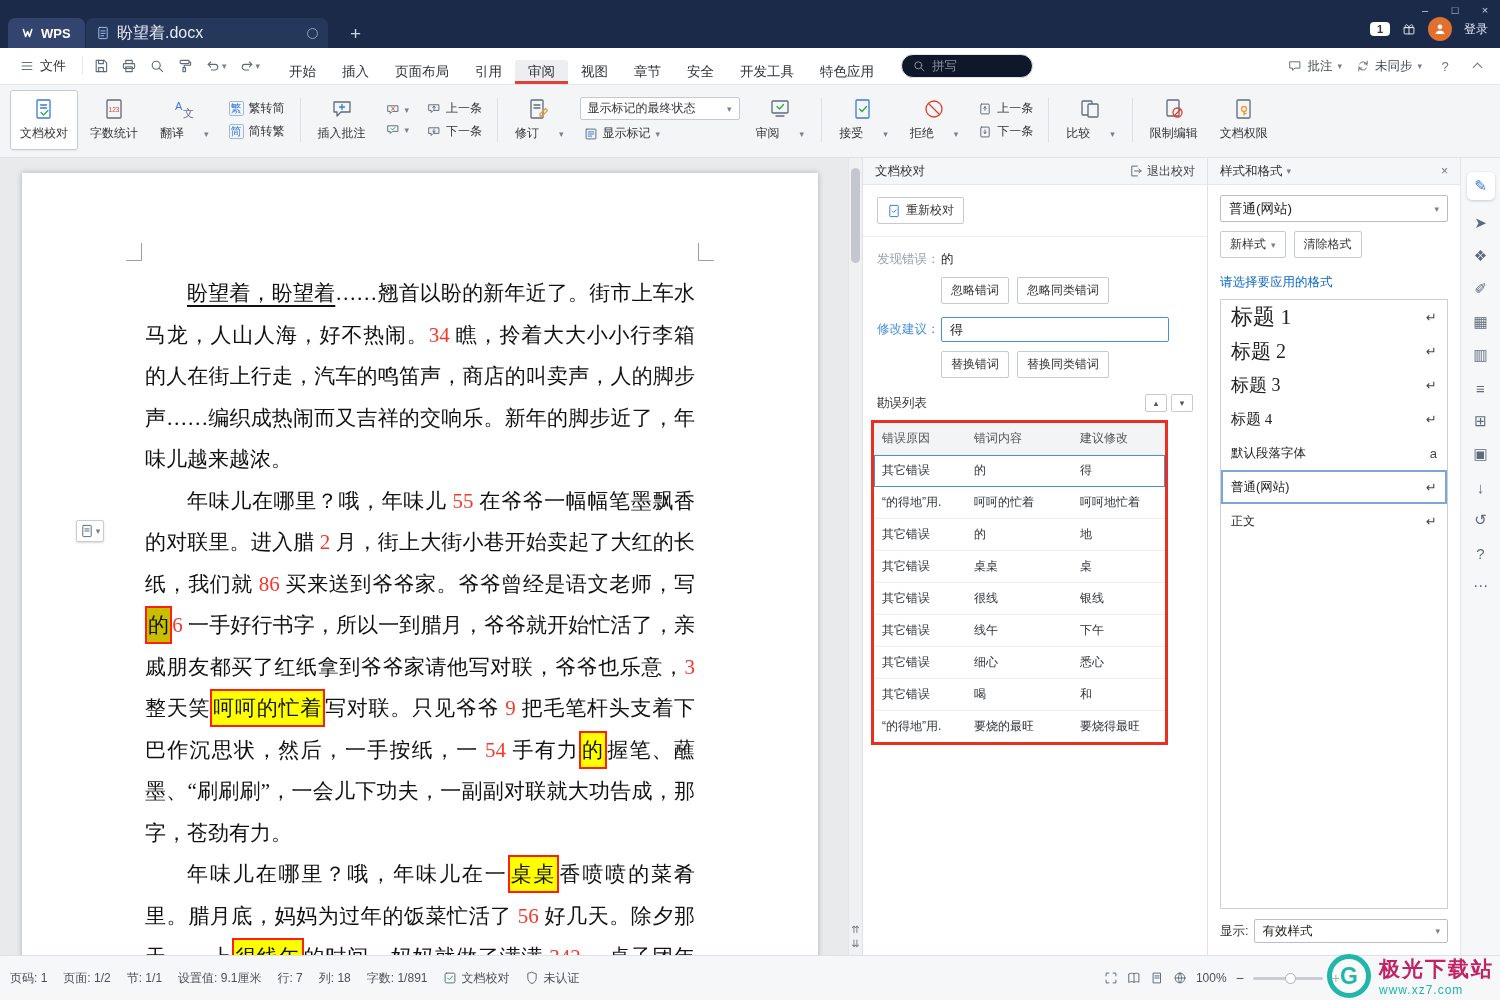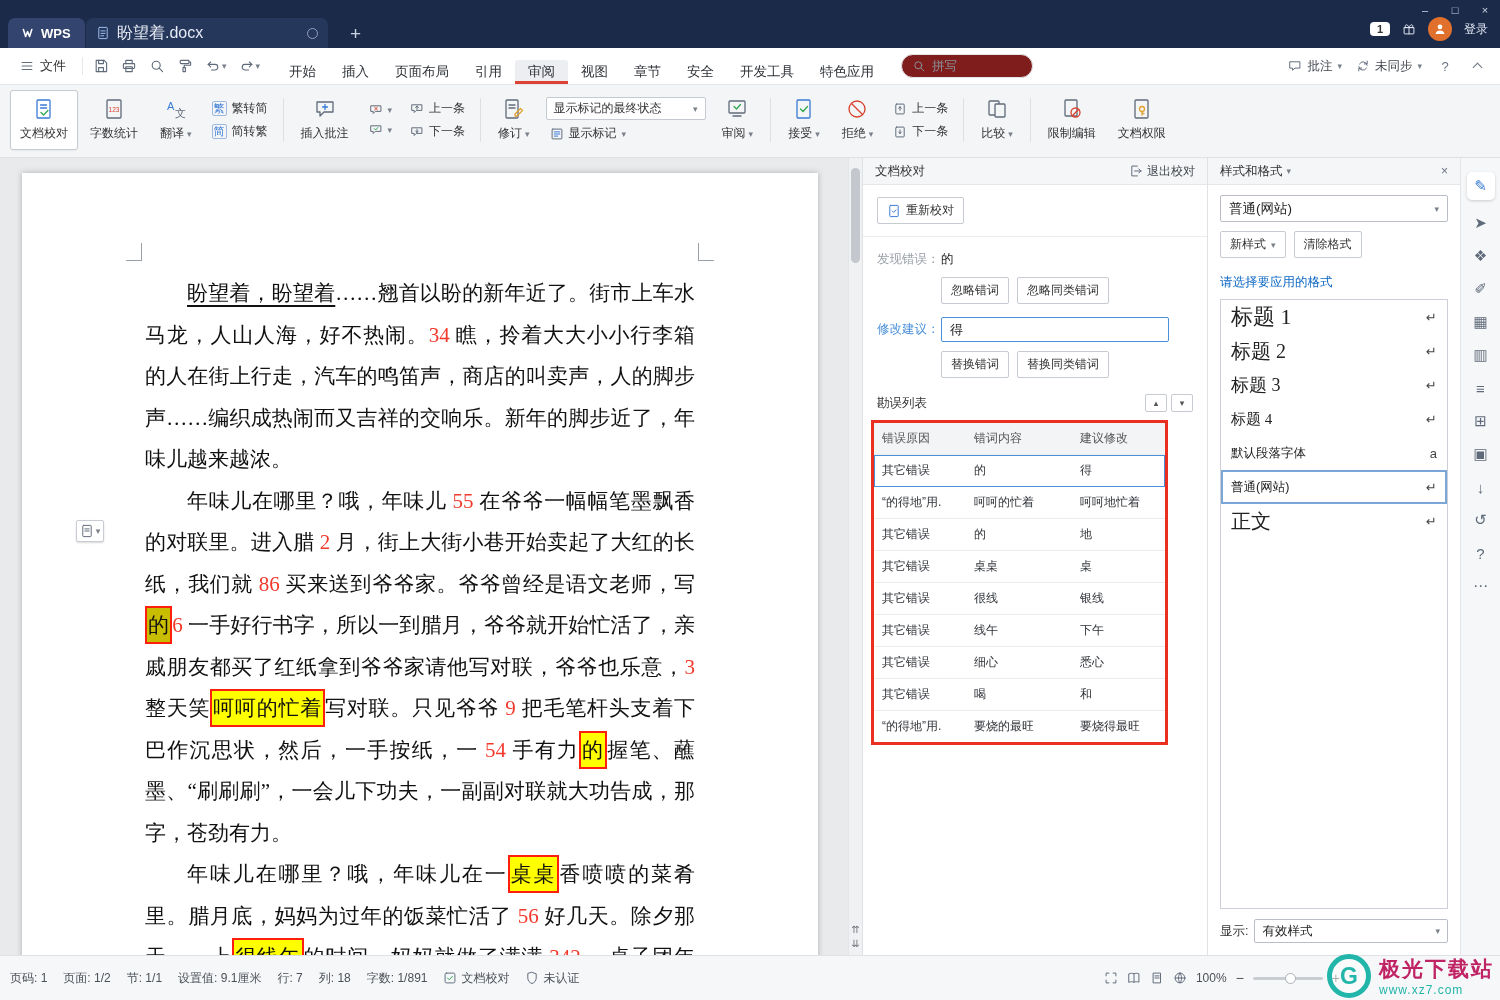--- a/index.html
+++ b/index.html
@@ -26,31 +26,31 @@
 .login{color:#dfe6f2;font-size:12px;}
 
 
 .menubar{height:37px;background:#fff;border-bottom:1px solid #e3e5e8;display:flex;align-items:stretch;padding:0 8px;flex:none;}
 .file-btn{display:flex;align-items:center;gap:6px;padding:0 12px;font-size:13px;}
 .vdiv{width:1px;background:#e6e8ea;margin:9px 4px;}
 .qicon{display:flex;align-items:center;padding:0 6px;gap:1px;}
 .menu-items{display:flex;align-items:flex-end;margin-left:10px;}
 .menu-item{display:flex;align-items:center;padding:0 13px;font-size:13.5px;color:#2f3338;border-bottom:3px solid transparent;border-top:3px solid transparent;}
 .menu-item.active{background:#eceef1;border-bottom-color:#dd4234;border-radius:3px 3px 0 0;}
-.searchbox{align-self:center;margin-left:14px;display:flex;align-items:center;gap:6px;width:132px;height:24px;border-radius:12px;background:#7f1d1d;border:1px solid #e2e4e7;padding:0 10px;color:#8a9099;font-size:12.5px;}
+.searchbox{align-self:center;margin-left:14px;display:flex;align-items:center;gap:6px;width:132px;height:24px;border-radius:12px;background:#0f172a;border:1px solid #e2e4e7;padding:0 10px;color:#8a9099;font-size:12.5px;}
 .mb-right{margin-left:auto;display:flex;align-items:center;gap:14px;padding-right:6px;}
 .mb-item{display:flex;align-items:center;gap:5px;font-size:12.5px;color:#41464d;}
 .mb-icon{color:#6b7280;font-size:13px;width:18px;text-align:center;display:flex;align-items:center;justify-content:center;}
 .chev-up{display:inline-block;width:7px;height:7px;border-left:1.5px solid #6b7280;border-top:1.5px solid #6b7280;transform:rotate(45deg);margin-top:3px;}
 
 
 .ribbon{height:73px;background:#f4f5f7;border-bottom:1px solid #dfe1e5;display:flex;align-items:stretch;padding:5px 10px 7px;gap:2px;flex:none;}
 .rb-big{display:flex;flex-direction:column;align-items:center;justify-content:center;gap:5px;padding:3px 9px;font-size:12px;color:#333;border:1px solid transparent;border-radius:3px;text-align:center;}
 .rb-big.selected{background:#fff;border-color:#c7ccd4;box-shadow:0 1px 2px rgba(0,0,0,.06);}
-.lblrow{display:flex;align-items:center;gap:3px;justify-content:flex-end;}
+.lblrow{display:flex;align-items:center;gap:20px;justify-content:flex-end;}
 .rb-stack{display:flex;flex-direction:column;justify-content:center;gap:4px;padding:0 4px;}
 .rb-small{display:flex;align-items:center;gap:5px;font-size:12px;color:#333;padding:1px 4px;}
 .rb-divider{width:1px;background:#dcdfe4;margin:8px 5px;flex:none;}
 .combo{display:flex;align-items:center;justify-content:space-between;gap:8px;width:160px;height:23px;background:#fff;border:1px solid #c5cad2;border-radius:2px;padding:0 7px;font-size:12px;color:#333;}
 .mini-cn{font-size:11px;color:#3a7bd5;border:1px solid #9db9e0;border-radius:2px;padding:0 1px;line-height:13px;flex:none;}
 
 
 .main{flex:1;display:flex;min-height:0;}
 .doc-area{width:848px;position:relative;overflow:hidden;flex:none;}
 .doc-page{position:absolute;left:22px;top:15px;width:796px;height:1100px;background:#fff;box-shadow:0 0 6px rgba(0,0,0,.25);}
@@ -610,21 +610,21 @@
             </div>
             <div class="style-item">
               <span class="st-name" style="font-size: 12.5px;">默认段落字体</span>
               <span class="st-mark">a</span>
             </div>
             <div class="style-item selected">
               <span class="st-name" style="font-size: 12.5px;">普通(网站)</span>
               <span class="st-mark">↵</span>
             </div>
             <div class="style-item">
-              <span class="st-name serif" style="font-size: 20px;">正文</span>
+              <span class="st-name serif" style="font-size: 12px;">正文</span>
               <span class="st-mark">↵</span>
             </div>
           </div>
         <div class="show-row">
           <span class="lbl">显示:</span>
           <div class="show-select">
             <span>有效样式</span>
               <span class="caret">▾</span>
           </div>
         </div>

